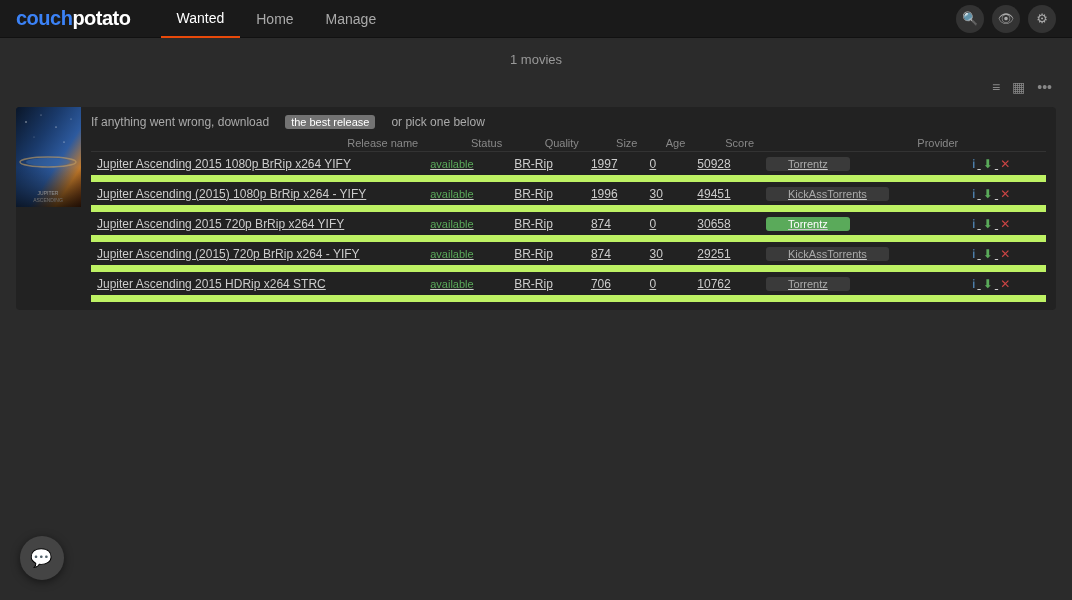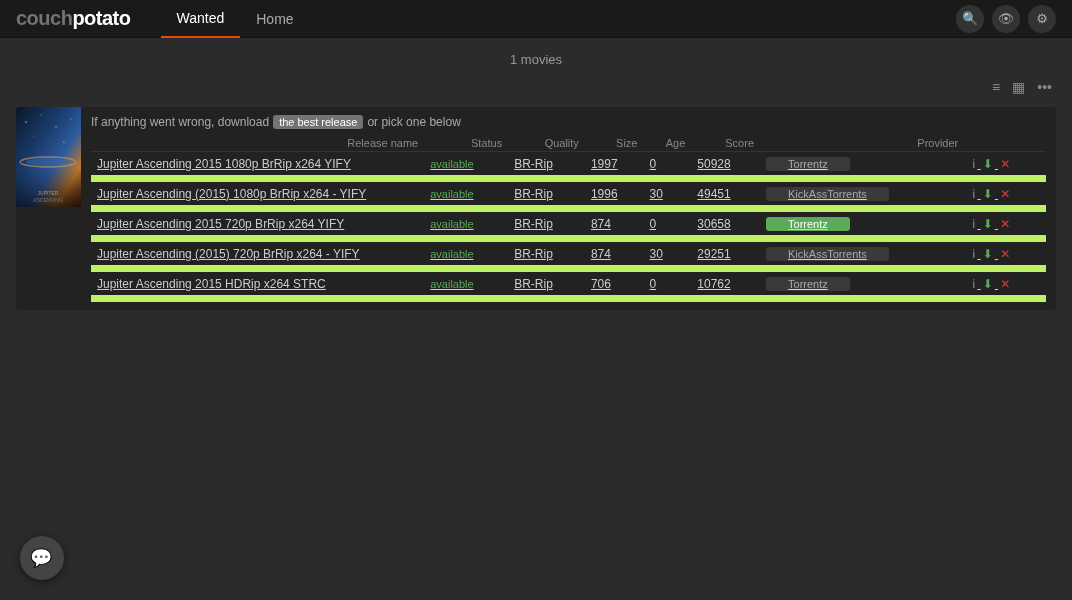--- a/index.html
+++ b/index.html
@@ -21,21 +21,21 @@
       padding: 0 16px;
       border-bottom: 1px solid #111;
     }
     .logo {
       font-size: 20px;
       font-weight: bold;
       color: #fff;
       margin-right: 30px;
       letter-spacing: -0.5px;
     }
-    .logo span { color: #737373; }
+    .logo span { color: #3b82f6; }
     nav {
       display: flex;
       align-items: center;
       flex: 1;
     }
     .nav-item {
       color: #aaa;
       text-decoration: none;
       padding: 0 16px;
       height: 38px;
@@ -119,21 +119,21 @@
     .movie-info {
       flex: 1;
       padding: 8px 10px;
     }
     .movie-notice {
       font-size: 12px;
       color: #aaa;
       margin-bottom: 6px;
       display: flex;
       align-items: center;
-      gap: 4px;
+      gap: 16px;
       flex-wrap: wrap;
     }
     .best-release-badge {
       background: #737373;
       color: #fff;
       font-size: 11px;
       padding: 1px 6px;
       border-radius: 3px;
     }
 
@@ -202,20 +202,21 @@
 </head>
 <body>
 
 <header>
   <div class="logo">
     <span>couch</span>potato
   </div>
   <nav>
     <a class="nav-item active">Wanted</a>
     <a class="nav-item">Home</a>
+    <a class="nav-item">Manage</a>
   </nav>
   <div class="header-icons">
     <button class="header-icon-btn">🔍</button>
     <button class="header-icon-btn">👁</button>
     <button class="header-icon-btn">⚙</button>
   </div>
 </header>
 
 <div class="main">
   <div class="movies-count">

